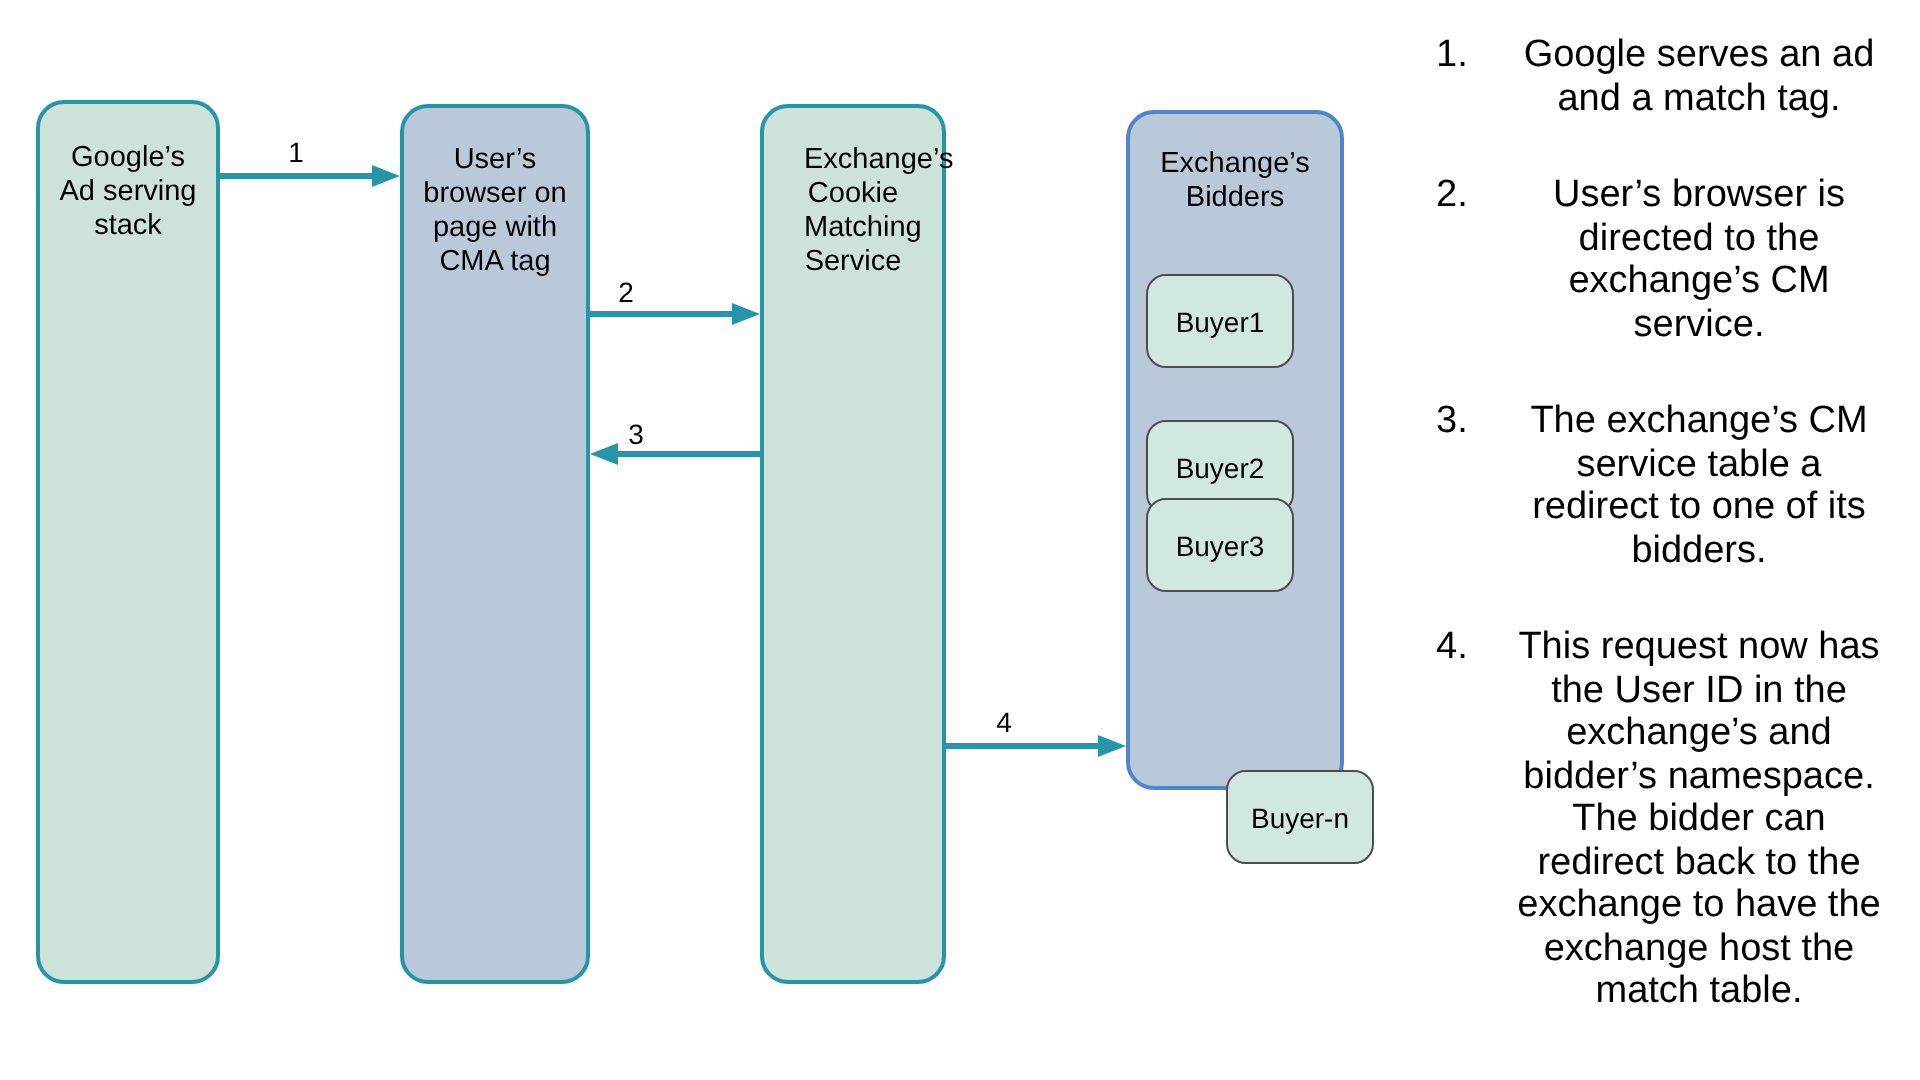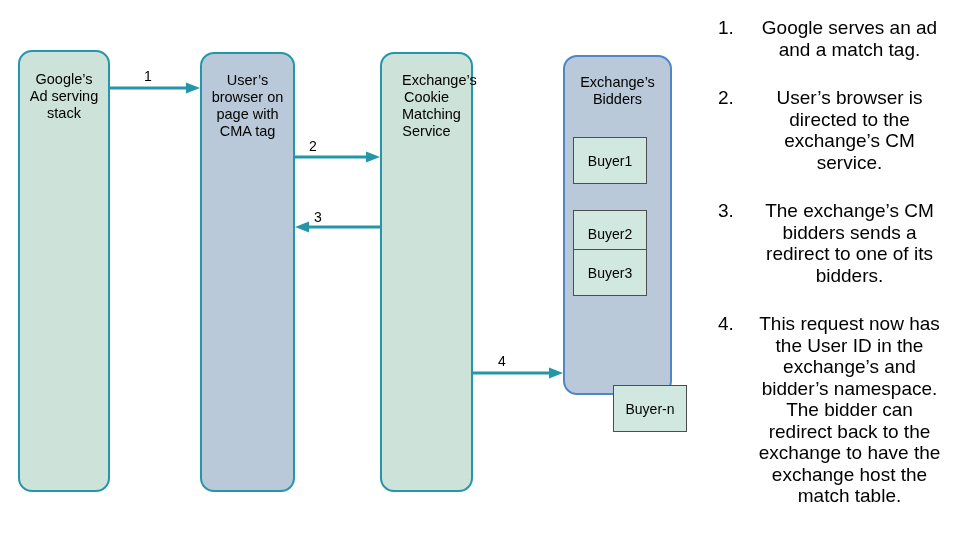--- a/index.html
+++ b/index.html
@@ -47,21 +47,21 @@
     padding: 17px 8px 0;
   }
   .buyer {
     position: absolute;
     left: 573px;
     width: 74px;
     height: 47px;
     box-sizing: border-box;
     background: var(--buyer-fill, #d0e8df);
     border: 1.5px solid var(--buyer-border, #4d4d4d);
-    border-radius: 0;
+    border-radius: 10px;
     display: flex;
     align-items: center;
     justify-content: center;
     font-size: 14px;
   }
   #buyer-1 { top: 137px; }
   #buyer-2 { top: 210px; }
   #buyer-3 { top: 249px; }
   #buyer-n { top: 385px; margin-left: 40px; }
   svg.flows {
@@ -159,21 +159,21 @@
     <div class="step">
       <span class="step-num">1.</span>
       <span class="step-txt">Google serves an ad and a match tag.</span>
     </div>
     <div class="step">
       <span class="step-num">2.</span>
       <span class="step-txt">User’s browser is directed to the exchange’s CM service.</span>
     </div>
     <div class="step">
       <span class="step-num">3.</span>
-      <span class="step-txt">The exchange’s CM bidders sends a redirect to one of its bidders.</span>
+      <span class="step-txt">The exchange’s CM service table a redirect to one of its bidders.</span>
     </div>
     <div class="step">
       <span class="step-num">4.</span>
       <span class="step-txt">This request now has the User ID in the exchange’s and bidder’s namespace. The bidder can redirect back to the exchange to have the exchange host the match table.</span>
     </div>
   </div>
 
 </div>
 
 </body></html>

